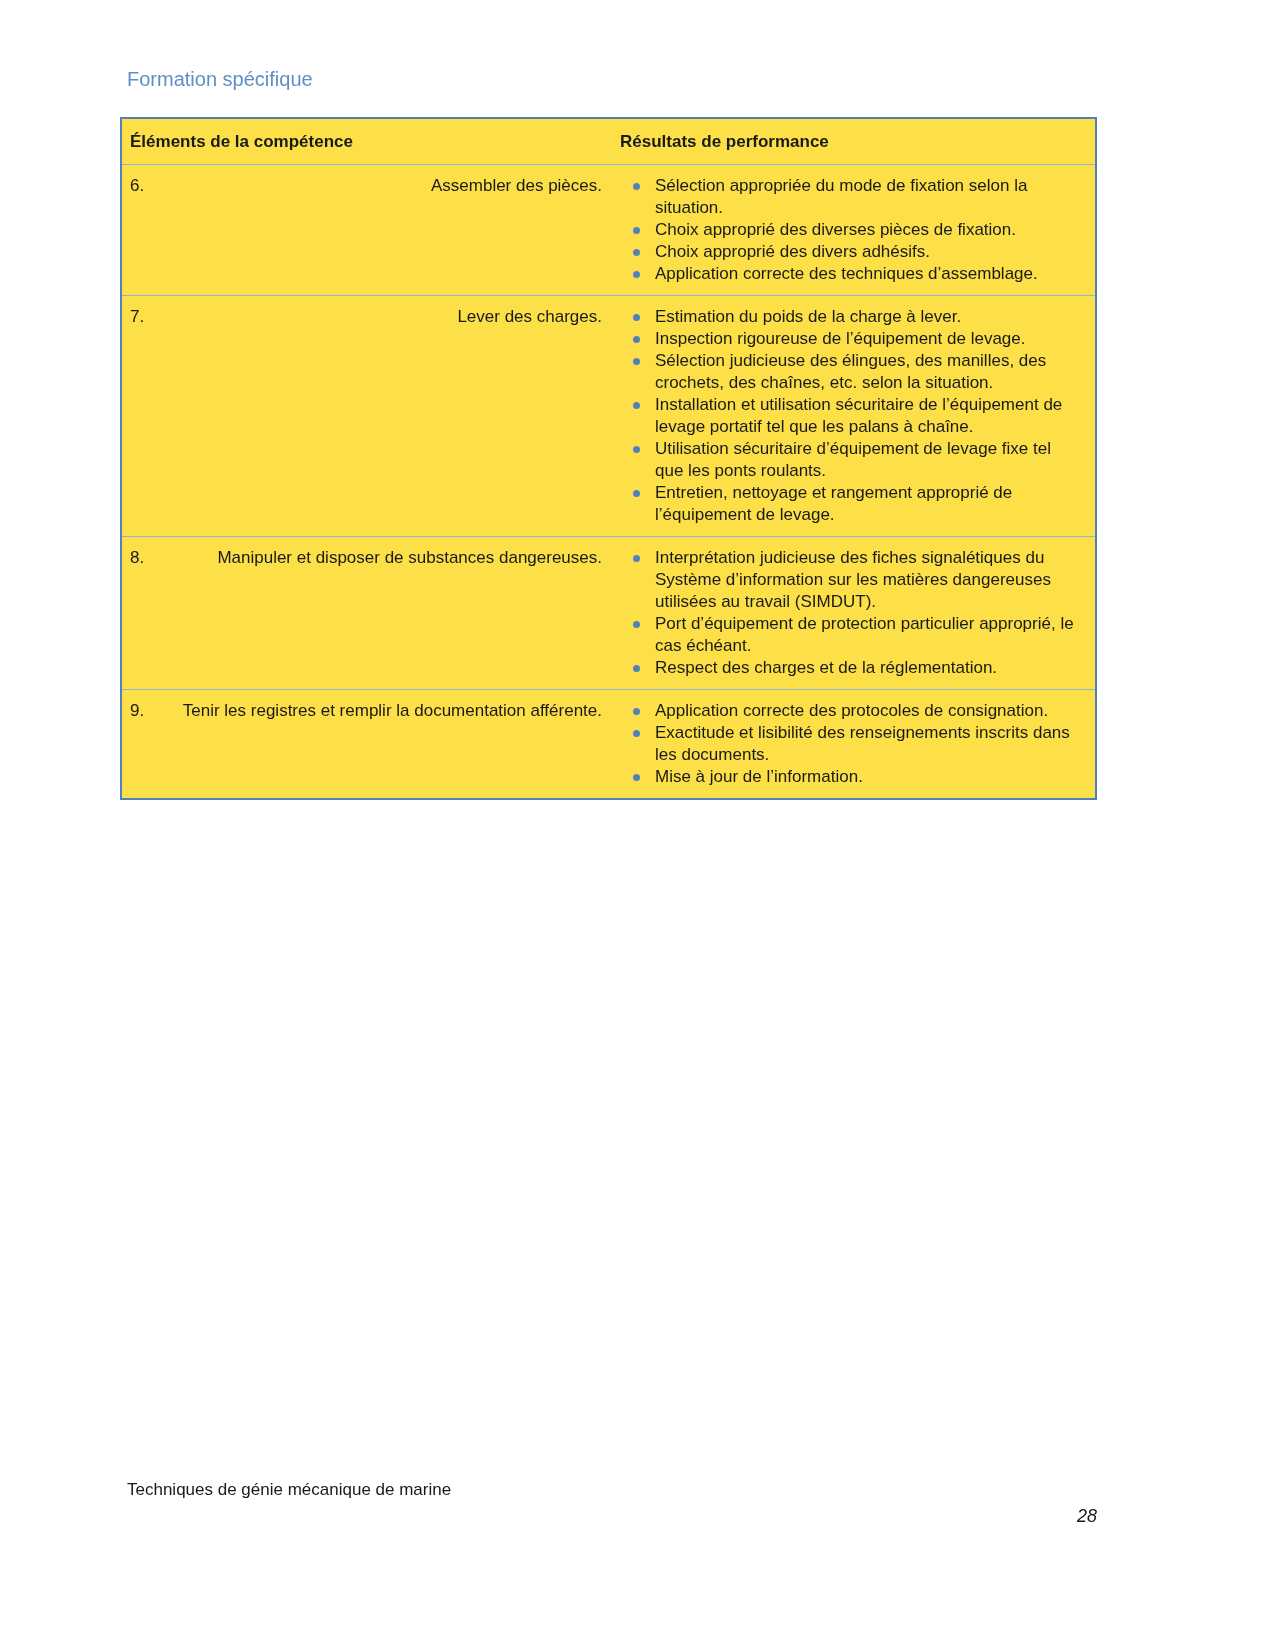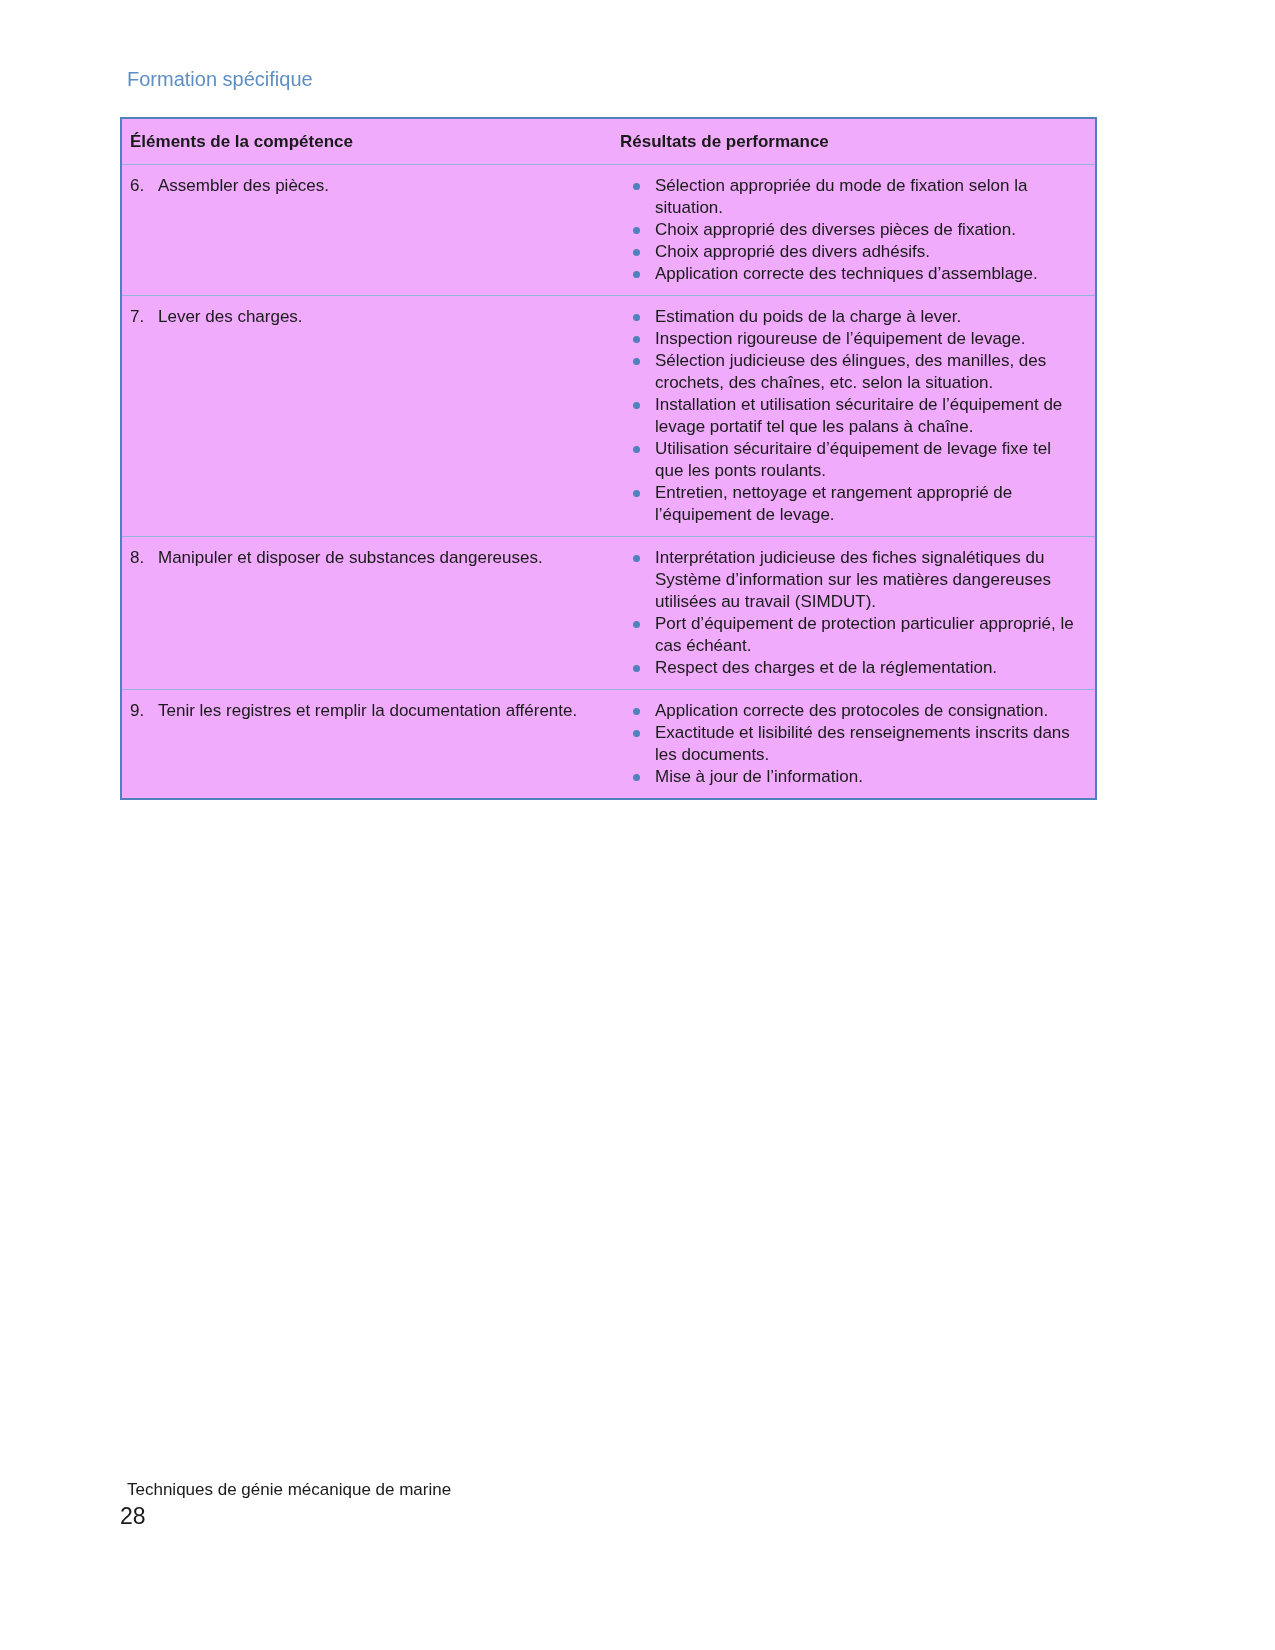--- a/index.html
+++ b/index.html
@@ -27,21 +27,21 @@
     top: 68px;
     font-size: 20px;
     color: var(--heading);
   }
   .table {
     position: absolute;
     left: 120px;
     top: 117px;
     width: 977px;
     border: 2px solid var(--accent);
-    background: #f0abfc;
+    background: #fde047;
   }
   .thead, .tr {
     display: grid;
     grid-template-columns: 490px 1fr;
   }
   .thead {
     border-bottom: 1px solid var(--accent-light);
   }
   .th {
     font-weight: bold;
@@ -50,21 +50,21 @@
     line-height: 22px;
   }
   .tr + .tr { border-top: 1px solid var(--accent-light); }
   .td {
     font-size: 17px;
     line-height: 22px;
     padding: 10px 10px 10px 8px;
   }
   .td-left { display: flex; align-items: flex-start; }
   .num { flex: 0 0 28px; }
-  .element-text { flex: 1; }
+  .element-text { flex: 1; text-align: right; }
   .td-right { padding-left: 8px; padding-right: 14px; }
   ul.criteria { list-style: none; margin: 0; padding: 0; }
   ul.criteria li {
     position: relative;
     padding-left: 35px;
   }
   .bullet {
     position: absolute;
     left: 13px;
     top: 8px;
@@ -79,23 +79,24 @@
     top: 1479px;
     font-size: 17px;
     line-height: 22px;
     text-align: right;
   }
   .page-number {
     position: absolute;
     left: 120px;
     top: 1505px;
     width: 977px;
-    text-align: left;
-    font-size: 23px;
+    text-align: right;
+    font-size: 18px;
     line-height: 22px;
+    font-style: italic;
   }
 </style>
 </head>
 <body>
 
 <div class="page">
 
   <div class="doc-header">Formation spécifique</div>
 
   <div class="table">

